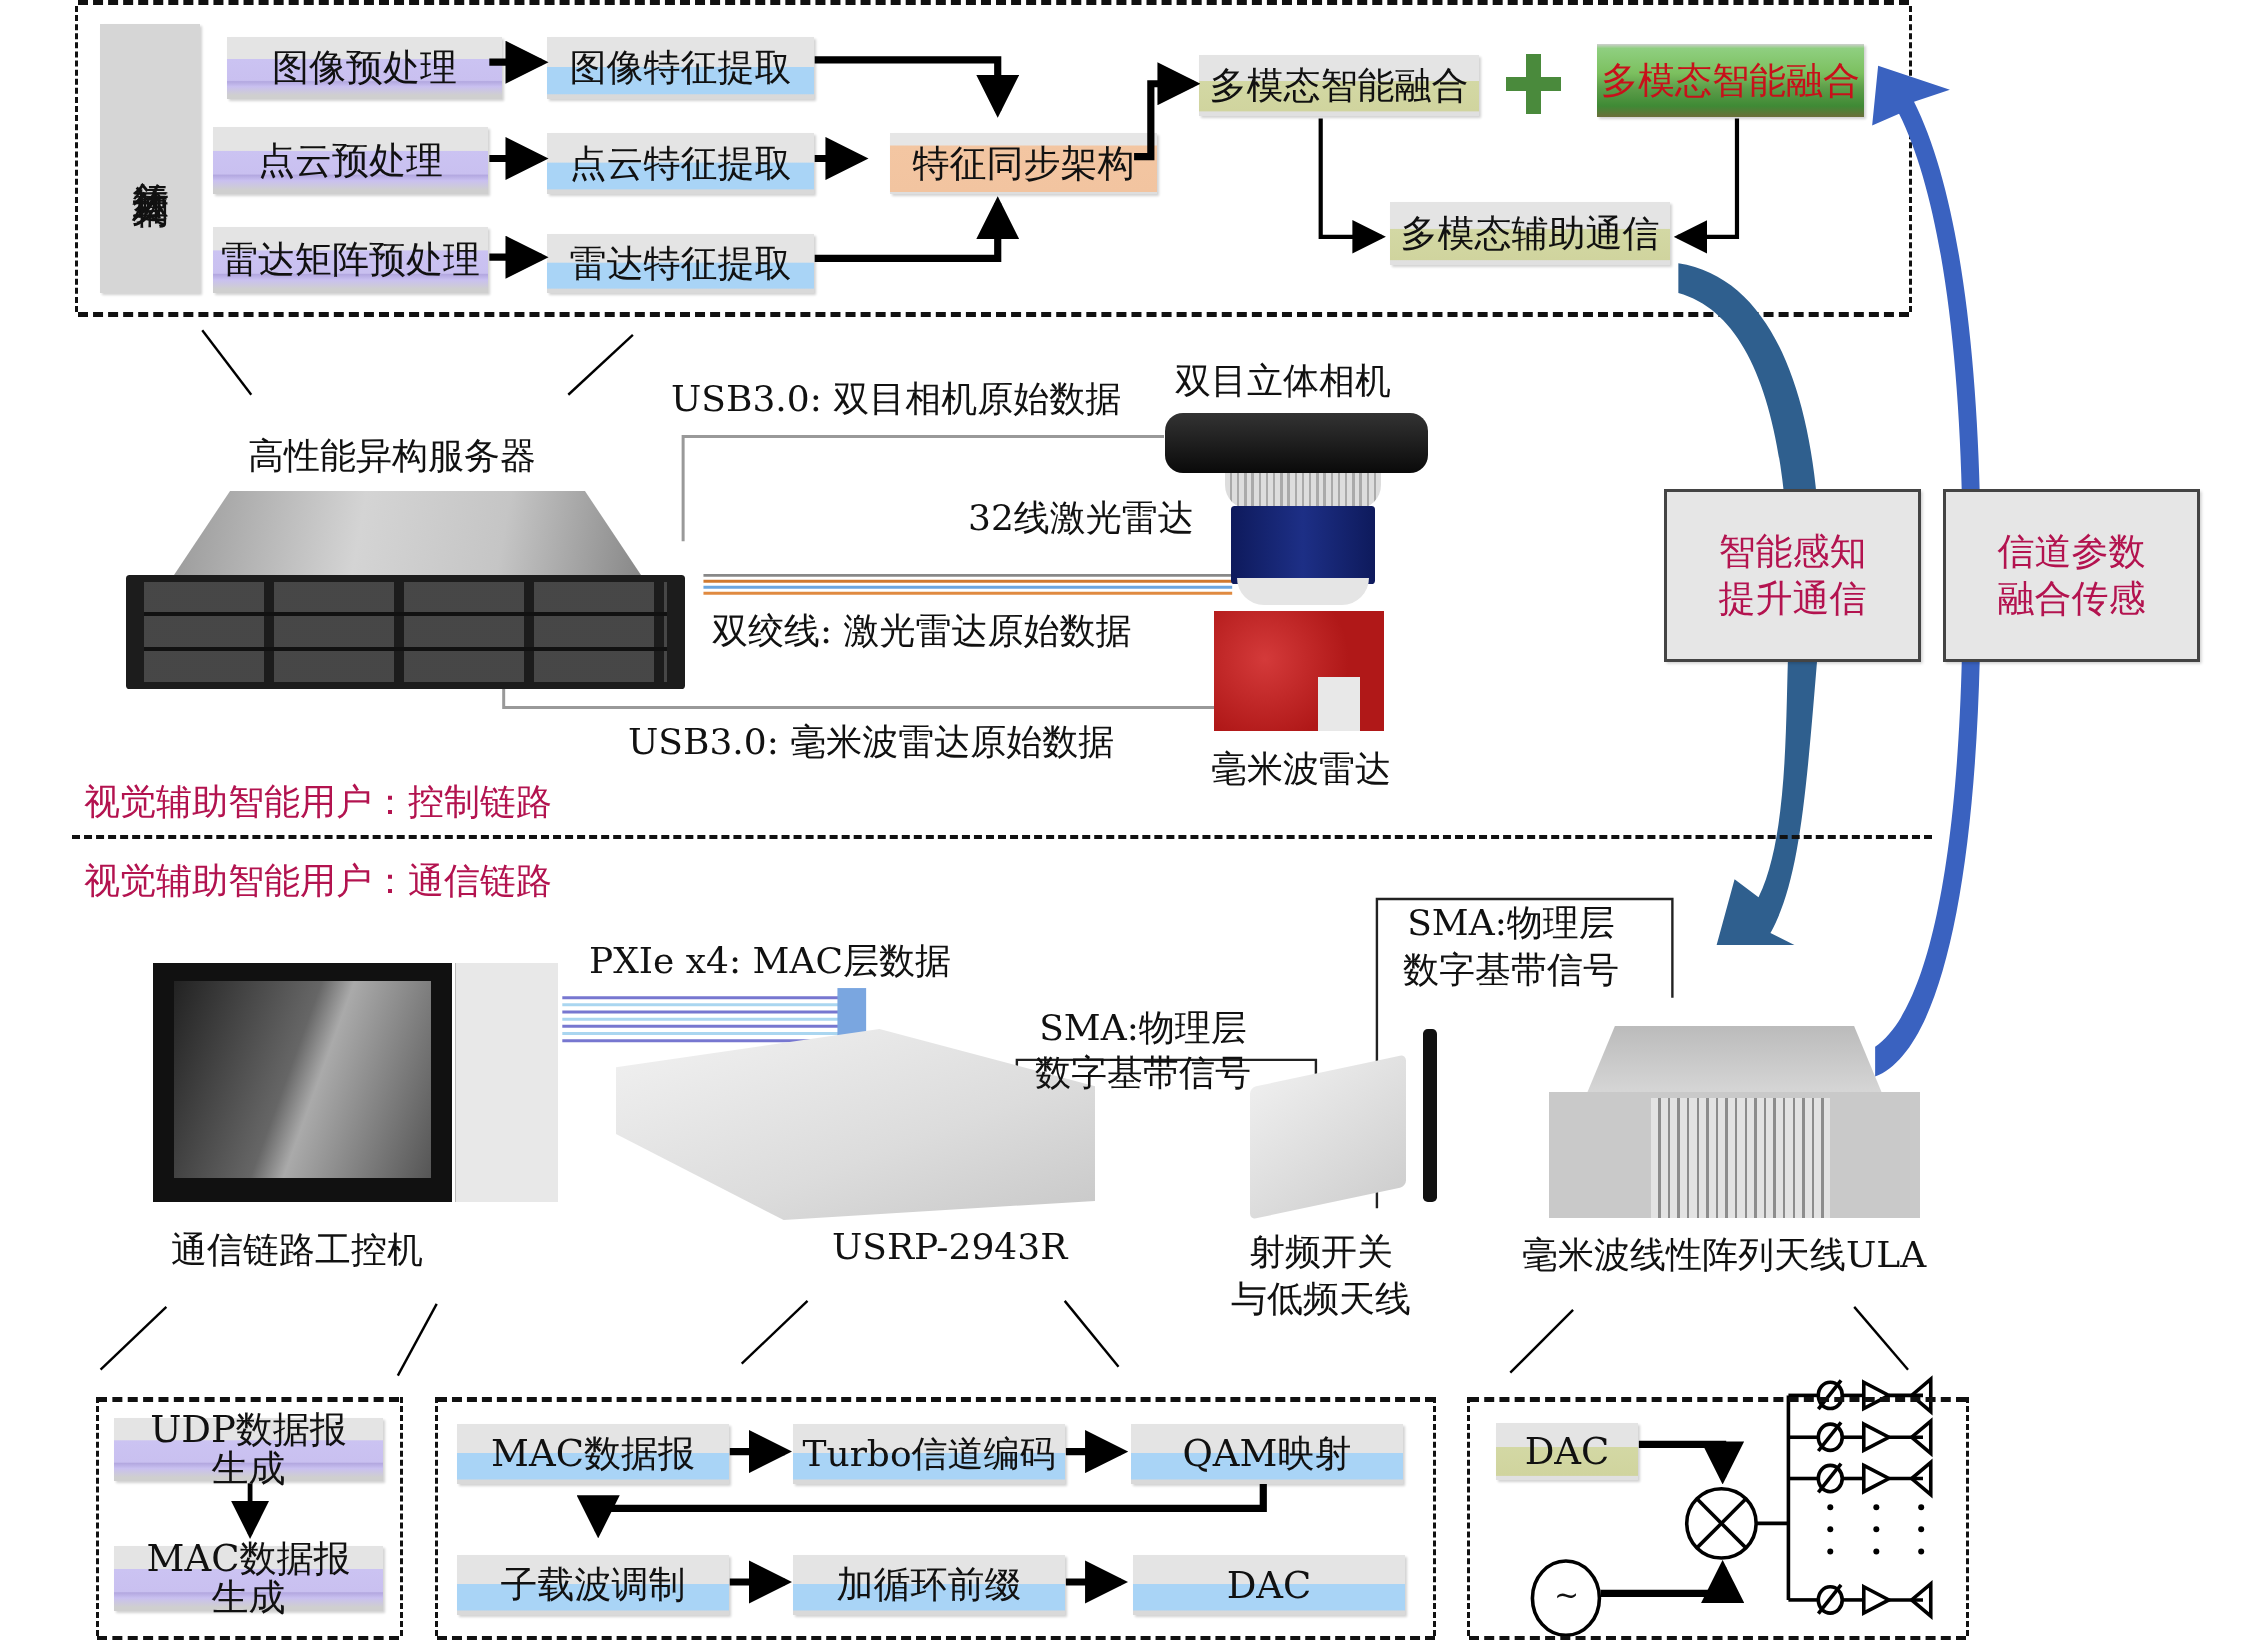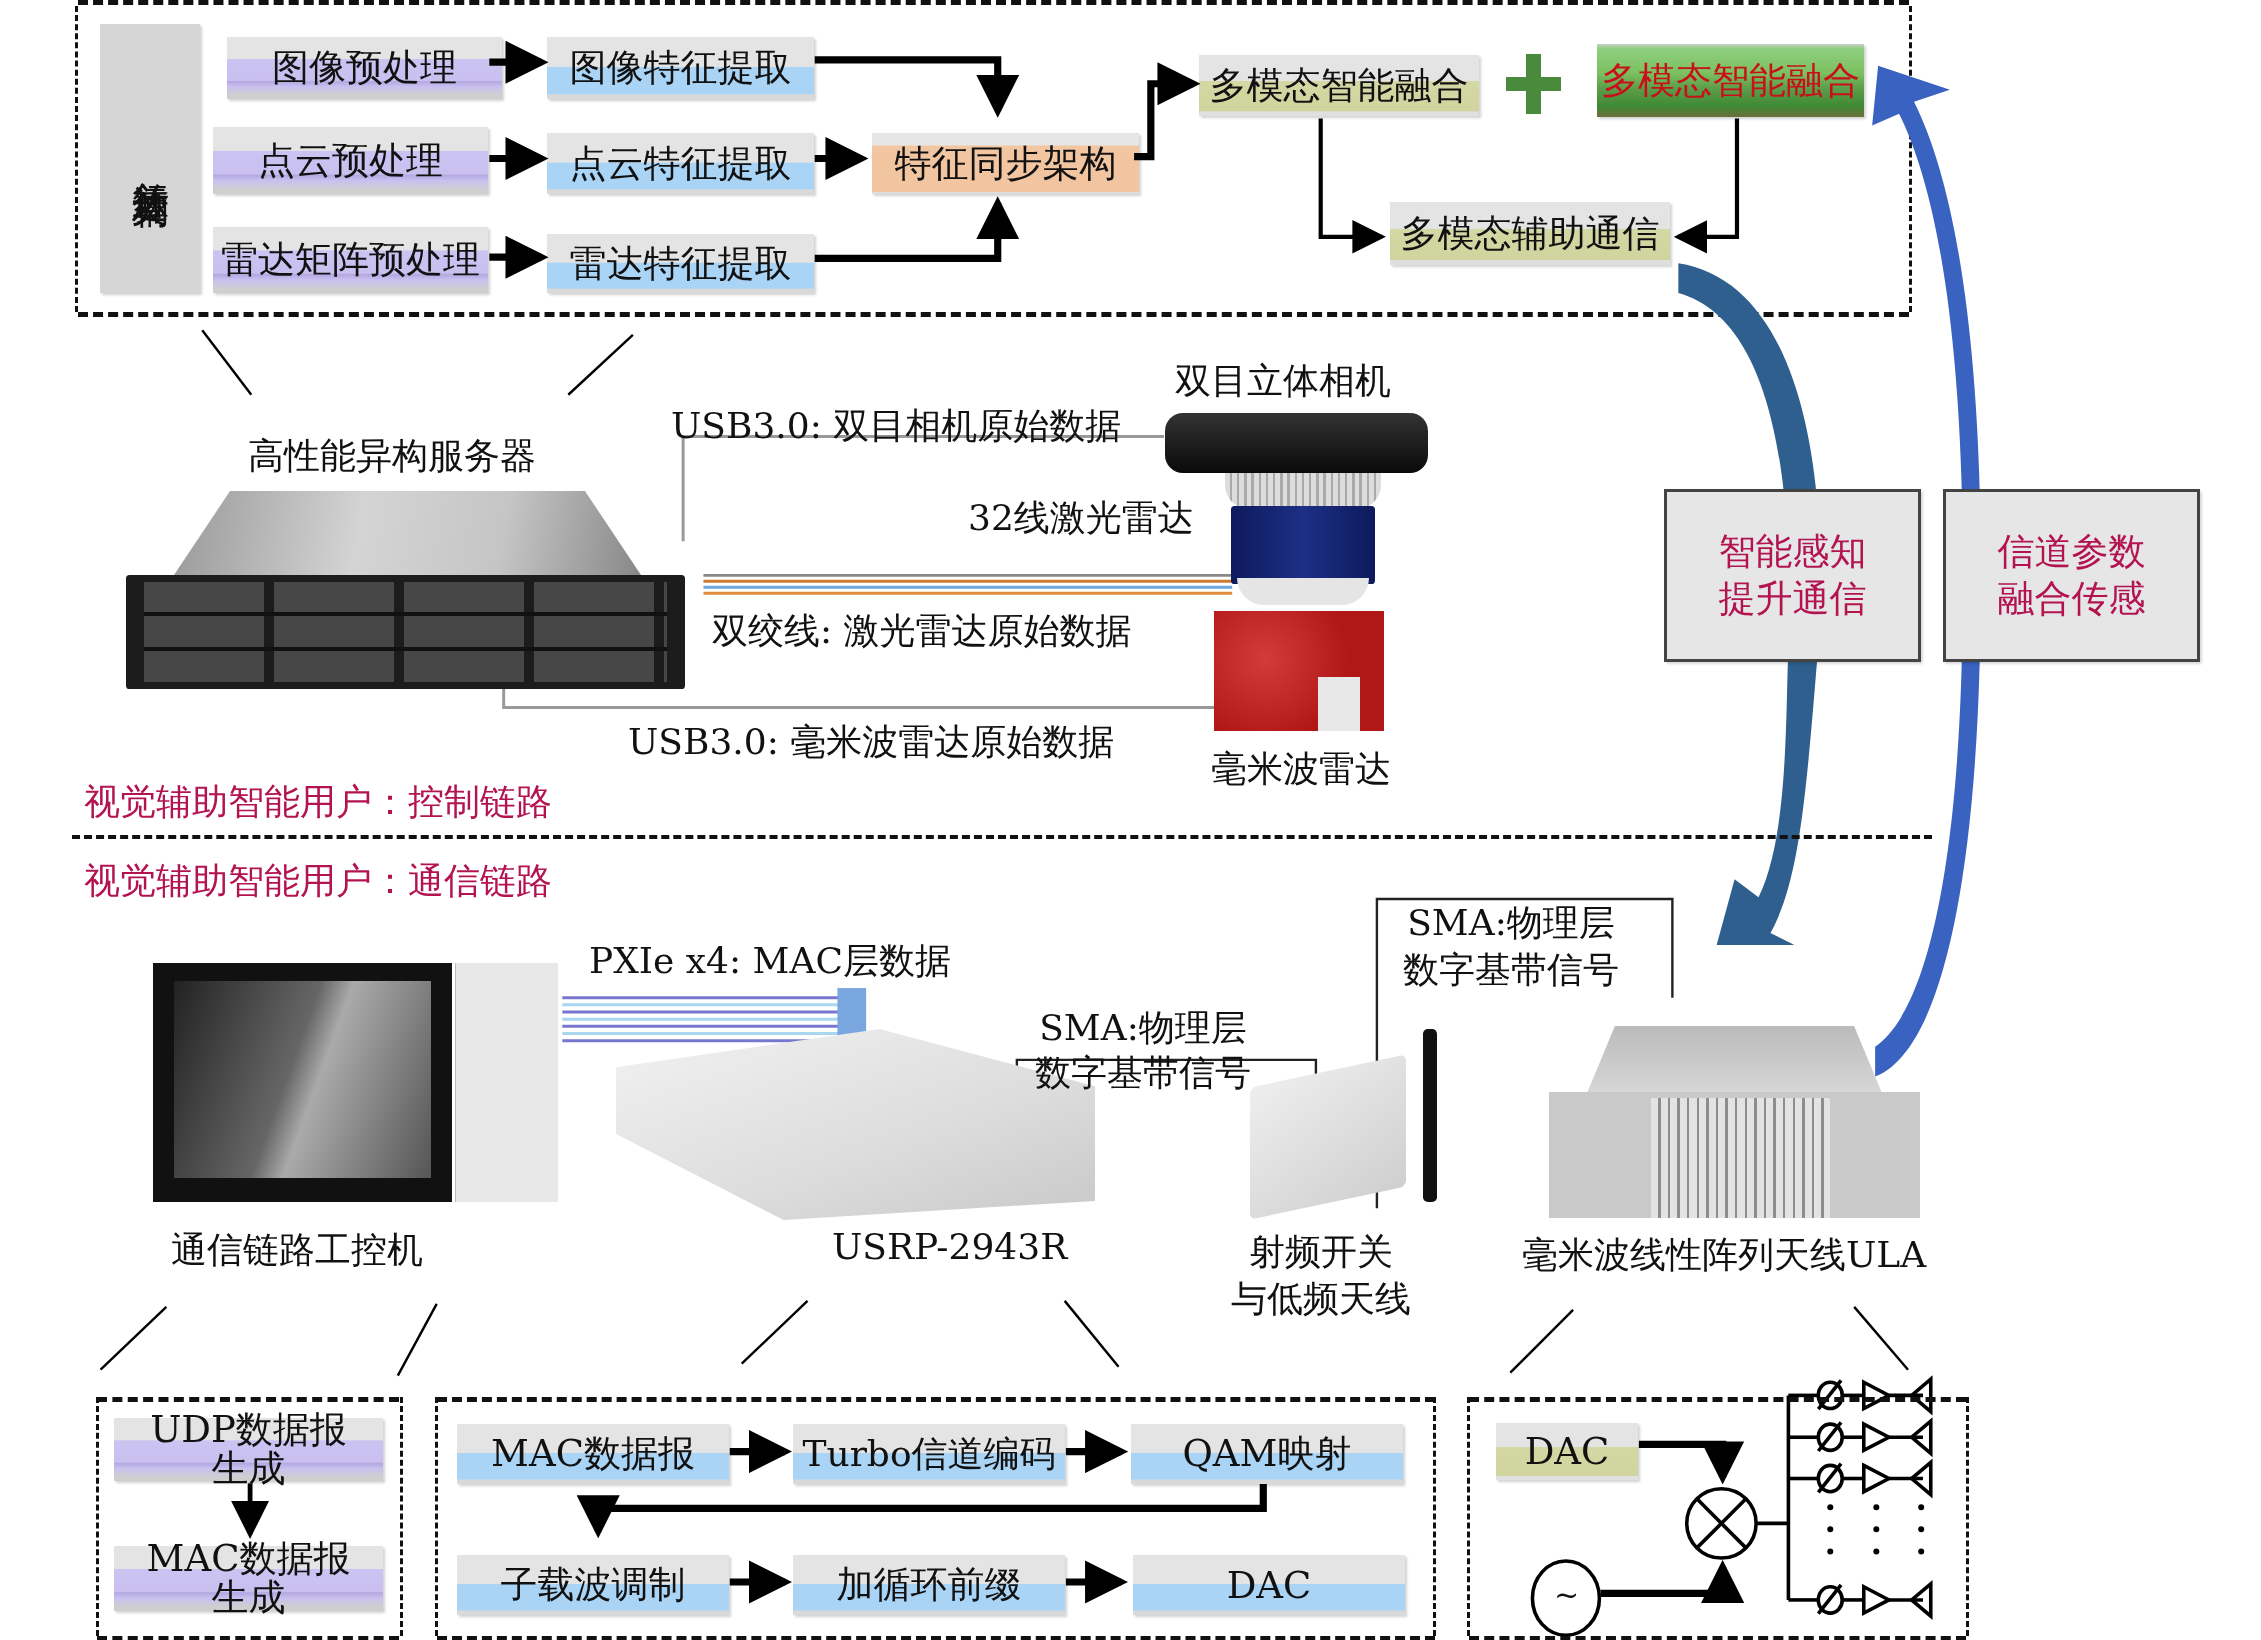--- a/index.html
+++ b/index.html
@@ -32,21 +32,21 @@
   <div class="box gray" style="left:100px;top:24px;width:100px;height:269px;writing-mode:vertical-rl;font-size:37px;letter-spacing:2.4px;">并行运算架构</div>
 
   <div class="box purple" style="left:227px;top:37px;width:275px;height:62px;">图像预处理</div>
   <div class="box purple" style="left:213px;top:127px;width:275px;height:67px;">点云预处理</div>
   <div class="box purple" style="left:213px;top:227px;width:275px;height:66px;">雷达矩阵预处理</div>
 
   <div class="box blue" style="left:547px;top:37px;width:267px;height:62px;">图像特征提取</div>
   <div class="box blue" style="left:547px;top:133px;width:267px;height:61px;font-family:Liberation Serif, serif;">点云特征提取</div>
   <div class="box blue" style="left:547px;top:234px;width:267px;height:59px;">雷达特征提取</div>
 
-  <div class="box orange" style="left:872px;top:133px;width:267px;height:61px;">特征同步架构</div>
+  <div class="box orange" style="left:890px;top:133px;width:267px;height:61px;">特征同步架构</div>
 
   <div class="box olive" style="left:1199px;top:55px;width:280px;height:61px;">多模态智能融合</div>
   <div class="abs" style="left:1506px;top:54px;width:55px;height:60px;">
     <div style="position:absolute;left:20.3px;top:0;width:14.4px;height:60px;background:#4a8a3c;"></div>
     <div style="position:absolute;left:0;top:23px;width:55px;height:14.4px;background:#4a8a3c;"></div>
   </div>
   <div class="box green" style="left:1597px;top:44px;width:267px;height:73px;">多模态智能融合</div>
 
   <div class="box olive" style="left:1390px;top:202px;width:280px;height:63px;">多模态辅助通信</div>
 </div>
@@ -184,21 +184,21 @@
 </svg>
 
 <div class="label" style="left:248px;top:432px;">高性能异构服务器</div>
 <div class="device" style="left:126px;top:491px;width:559px;height:197px;">
   <div style="position:absolute;left:48px;top:0;width:467px;height:84px;background:linear-gradient(100deg,#999,#d4d4d4 40%,#c5c5c5 70%,#888);clip-path:polygon(12% 0,88% 0,100% 100%,0 100%);"></div>
   <div style="position:absolute;left:0;top:84px;width:559px;height:114px;background:#1c1c1c;border-radius:3.6px;"></div>
   <div style="position:absolute;left:18px;top:91px;width:523px;height:100px;background:repeating-linear-gradient(90deg,#555 0 120px,#1c1c1c 120px 130px);opacity:.75;"></div>
   <div style="position:absolute;left:18px;top:91px;width:523px;height:100px;background:repeating-linear-gradient(0deg,transparent 0 31px,#111 31px 35px);"></div>
 </div>
 
-<div class="label" style="left:671px;top:402px;">USB3.0: 双目相机原始数据</div>
+<div class="label" style="left:671px;top:375px;">USB3.0: 双目相机原始数据</div>
 <div class="label" style="left:1175px;top:357px;">双目立体相机</div>
 <div class="device" style="left:1165px;top:413px;width:263px;height:60px;background:linear-gradient(#333,#0a0a0a);border-radius:18px;"></div>
 <div class="label" style="left:968px;top:494px;text-align:right;">32线激光雷达</div>
 <div class="device" style="left:1225px;top:473px;width:156px;height:132px;">
   <div style="position:absolute;left:0;top:0;width:156px;height:36px;background:repeating-linear-gradient(90deg,#ddd 0 4.8px,#aaa 4.8px 7.2px);border-radius:0 0 24px 24px;"></div>
   <div style="position:absolute;left:6px;top:33px;width:144px;height:78px;background:linear-gradient(90deg,#0e1a5c,#1d2f86,#0e1a5c);border-radius:3.6px;"></div>
   <div style="position:absolute;left:12px;top:105px;width:132px;height:27px;background:#e5e5e5;border-radius:0 0 36px 36px;"></div>
 </div>
 <div class="label" style="left:712px;top:607px;">双绞线: 激光雷达原始数据</div>
 <div class="device" style="left:1214px;top:611px;width:170px;height:120px;background:radial-gradient(circle at 30% 40%,#d43a3a,#b01818 60%);">

